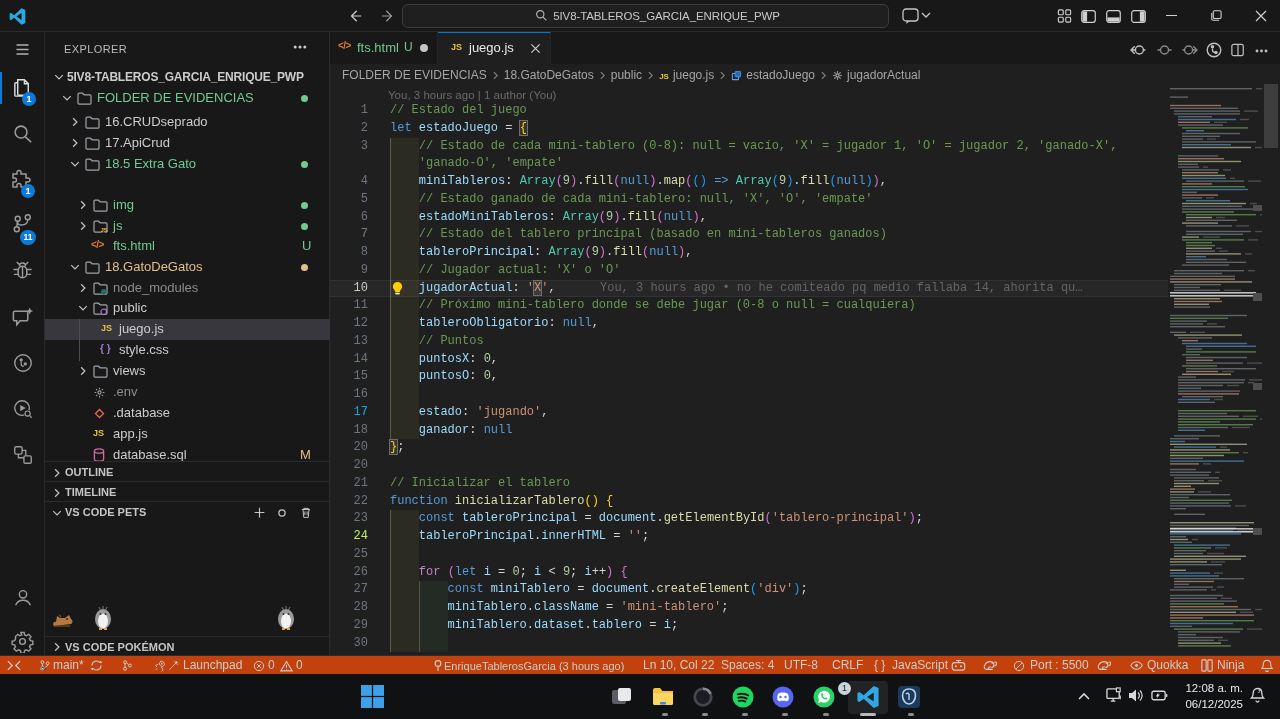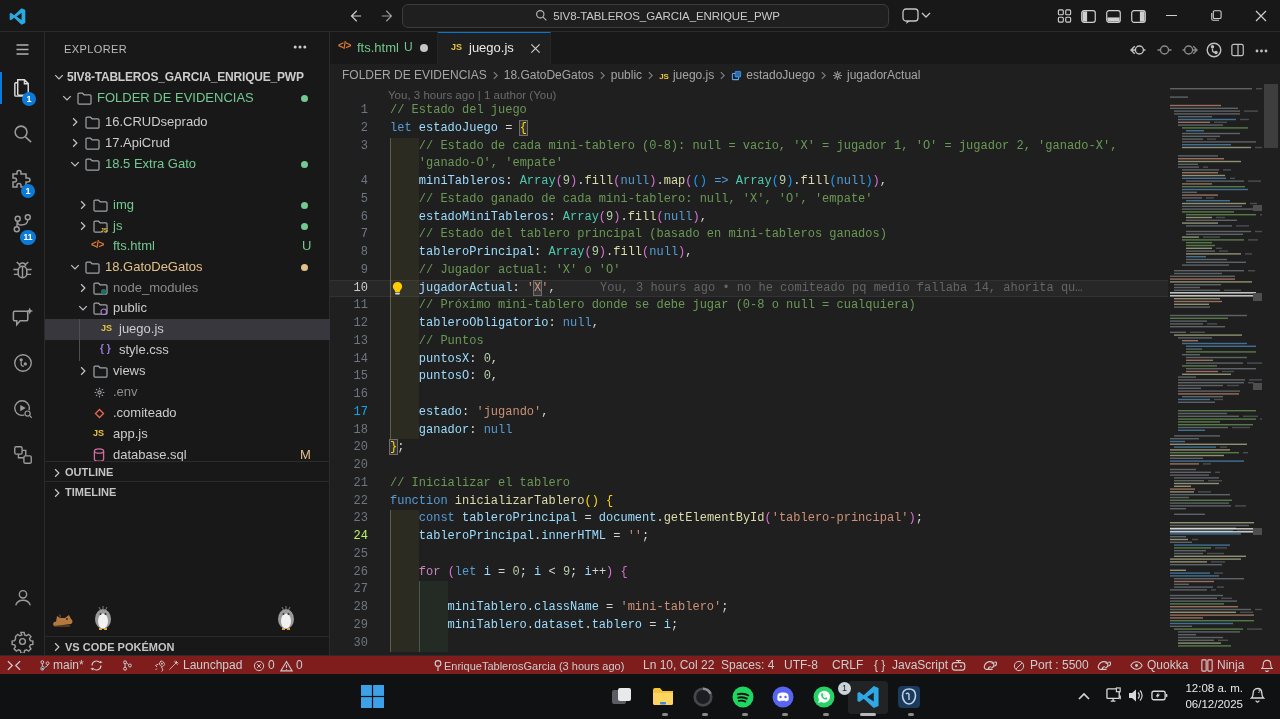--- a/index.html
+++ b/index.html
@@ -24,21 +24,21 @@
 #crumbs{position:absolute;left:0;top:32px;width:950px;height:22px;font-size:12px;color:#a5a5a5;line-height:22px;white-space:nowrap}
 .code{position:absolute;white-space:pre;font-family:"Liberation Mono",monospace;font-size:12px;line-height:17.75px;color:#d4d4d4}
 .ln{position:absolute;left:0;width:38px;text-align:right;font-family:"Liberation Mono",monospace;font-size:12px;line-height:17.75px;color:#6e7681}
 .c{color:#6A9955}.k{color:#569CD6}.ctl{color:#C586C0}.v{color:#9CDCFE}.t{color:#4EC9B0}
 .f{color:#DCDCAA}.s{color:#CE9178}.n{color:#B5CEA8}
 .b1{color:#FFD700}.b2{color:#DA70D6}.b3{color:#179FFF}
 .mbox{outline:1px solid #6e6e6e;background:rgba(110,110,110,.25)}
 .xbox{outline:1px solid #6e6e6e;background:rgba(110,110,110,.28)}
 .blame{position:absolute;font-family:"Liberation Mono",monospace;font-size:12px;line-height:17.75px;color:#656565}
 
-#statusbar{position:absolute;left:0;top:655px;width:1280px;height:19px;background:#7f1d1d;border-top:1px solid #2b2b2b;color:#cccccc;font-size:12px}
+#statusbar{position:absolute;left:0;top:655px;width:1280px;height:19px;background:#c2410c;border-top:1px solid #2b2b2b;color:#cccccc;font-size:12px}
 #statusbar .it{position:absolute;top:2px;line-height:15px;white-space:nowrap}
 
 #taskbar{position:absolute;left:0;top:674px;width:1280px;height:45px;background:#101113}
 .tbdot{position:absolute;top:39px;width:6px;height:3px;border-radius:2px;background:#888}
 .icon24{position:absolute;width:24px;height:24px}
 </style></head><body>
 <div id="app">
 <div id="titlebar">
 <svg class="abs" style="left:9px;top:8px" width="17" height="17" viewBox="0 0 100 100">
         <path fill="#29a9e0" d="M74 2 30 42 12 28 4 32v36l8 4 18-14 44 40 22-10V12zM74 30v40L44 50z"></path>
@@ -276,21 +276,21 @@
         <svg class="abs" style="left:48px;top:4px" width="13" height="13" viewBox="0 0 24 24">
           <circle cx="12" cy="12" r="3" fill="none" stroke="#9da3a9" stroke-width="2"></circle>
           <path fill="none" stroke="#9da3a9" stroke-width="2" d="M12 3v3M12 18v3M3 12h3M18 12h3M5.6 5.6l2.2 2.2M16.2 16.2l2.2 2.2M5.6 18.4l2.2-2.2M16.2 7.8l2.2-2.2"></path>
         </svg>
         <span class="lbl dim" style="left:68px">.env</span>
       </div>
 <div class="treerow" style="top:370.5px">
         <svg class="abs" style="left:48px;top:4px" width="13" height="13" viewBox="0 0 16 16">
           <rect x="4.5" y="4.5" width="7" height="7" fill="none" stroke="#e8694a" stroke-width="1.6" transform="rotate(45 8 8)"></rect>
         </svg>
-        <span class="lbl" style="left:68px">.comiteado</span>
+        <span class="lbl" style="left:68px">.database</span>
       </div>
 <div class="treerow" style="top:391.5px">
         <span class="abs" style="left:48px;top:4px;font-size:9px;font-weight:bold;color:#e8c341">JS</span>
         <span class="lbl" style="left:68px">app.js</span>
       </div>
 <div class="treerow" style="top:412.5px">
         <svg class="abs" style="left:48px;top:3.5px" width="12" height="14" viewBox="0 0 12 14">
           <ellipse cx="6" cy="3" rx="4.6" ry="2.2" fill="none" stroke="#d16d9e" stroke-width="1.3"></ellipse>
           <path fill="none" stroke="#d16d9e" stroke-width="1.3" d="M1.4 3v8c0 1.2 2 2.2 4.6 2.2s4.6-1 4.6-2.2V3"></path>
         </svg>
@@ -301,20 +301,35 @@
         <svg class="abs" style="left:6px;top:4.5px" width="12" height="12" viewBox="0 0 16 16">
           <path fill="none" stroke="#c5c5c5" stroke-width="1.6" d="M5.5 3l5 5-5 5"></path>
         </svg>
         <span class="abs" style="left:20px;top:4px">OUTLINE</span>
       </div>
 <div class="sechead" style="top:449.0px">
         <svg class="abs" style="left:6px;top:4.5px" width="12" height="12" viewBox="0 0 16 16">
           <path fill="none" stroke="#c5c5c5" stroke-width="1.6" d="M5.5 3l5 5-5 5"></path>
         </svg>
         <span class="abs" style="left:20px;top:4px">TIMELINE</span>
+      </div>
+<div class="sechead" style="top:469.0px">
+        <svg class="abs" style="left:6px;top:4.5px" width="12" height="12" viewBox="0 0 16 16">
+          <path fill="none" stroke="#c5c5c5" stroke-width="1.6" d="M3 5.5l5 5 5-5"></path>
+        </svg>
+        <span class="abs" style="left:20px;top:4px">VS CODE PETS</span>
+        <svg class="abs" style="left:208px;top:4px" width="13" height="13" viewBox="0 0 16 16">
+          <path stroke="#c5c5c5" stroke-width="1.4" d="M8 2v12M2 8h12"></path>
+        </svg>
+        <svg class="abs" style="left:232px;top:6px" width="10" height="10" viewBox="0 0 16 16">
+          <circle cx="8" cy="8" r="5" fill="none" stroke="#c5c5c5" stroke-width="2"></circle>
+        </svg>
+        <svg class="abs" style="left:255px;top:4px" width="12" height="13" viewBox="0 0 16 16">
+          <path fill="none" stroke="#c5c5c5" stroke-width="1.3" d="M2.5 4h11M5 4V2.5h6V4M4 4l1 10.5h6L12 4M6.5 6.5v5M9.5 6.5v5"></path>
+        </svg>
       </div>
 <svg class="abs" style="left:7px;top:579px" width="22" height="18" viewBox="0 0 22 18">
         <path d="M2 15c-2-2 0-5 2-4l1-6 3 2h5l4-3 2 4c2 1 2 4 0 5z" fill="#b5793f"></path>
         <path d="M8 7 7 3l2 2z" fill="#8a5a2a"></path>
         <circle cx="15" cy="8" r="1" fill="#3a2a1a"></circle>
         <path d="M2 15h16" stroke="#8a5a2a" stroke-width="1"></path>
       </svg>
 <svg class="abs" style="left:48px;top:573px" width="20" height="26" viewBox="0 0 20 26">
         <ellipse cx="10" cy="14" rx="8" ry="10" fill="#9a9a9a"></ellipse>
         <ellipse cx="10" cy="16" rx="5" ry="7.5" fill="#f2f2f2"></ellipse>
@@ -458,20 +473,21 @@
 <div class="code" style="left:60px;top:318.50px">    <span class="v">puntosX</span>: <span class="n">0</span>,</div>
 <div class="code" style="left:60px;top:336.25px">    <span class="v">puntosO</span>: <span class="n">0</span>,</div>
 <div class="code" style="left:60px;top:371.75px">    <span class="v">estado</span>: <span class="s">'jugando'</span>,</div>
 <div class="code" style="left:60px;top:389.50px">    <span class="v">ganador</span>: <span class="k">null</span></div>
 <div class="code" style="left:60px;top:407.25px"><span class="b1 mbox">}</span>;</div>
 <div class="code" style="left:60px;top:442.75px"><span class="c">// Inicializar el tablero</span></div>
 <div class="code" style="left:60px;top:460.50px"><span class="k">function</span> <span class="f">inicializarTablero</span><span class="b1">()</span> <span class="b1">{</span></div>
 <div class="code" style="left:60px;top:478.25px">    <span class="k">const</span> <span class="v">tableroPrincipal</span> = <span class="v">document</span>.<span class="f">getElementById</span><span class="b2">(</span><span class="s">'tablero-principal'</span><span class="b2">)</span>;</div>
 <div class="code" style="left:60px;top:496.00px">    <span class="v">tableroPrincipal</span>.<span class="v">innerHTML</span> = <span class="s">''</span>;</div>
 <div class="code" style="left:60px;top:531.50px">    <span class="ctl">for</span> <span class="b2">(</span><span class="k">let</span> <span class="v">i</span> = <span class="n">0</span>; <span class="v">i</span> &lt; <span class="n">9</span>; <span class="v">i</span>++<span class="b2">)</span> <span class="b2">{</span></div>
+<div class="code" style="left:60px;top:549.25px">        <span class="k">const</span> <span class="v">miniTablero</span> = <span class="v">document</span>.<span class="f">createElement</span><span class="b3">(</span><span class="s">'div'</span><span class="b3">)</span>;</div>
 <div class="code" style="left:60px;top:567.00px">        <span class="v">miniTablero</span>.<span class="v">className</span> = <span class="s">'mini-tablero'</span>;</div>
 <div class="code" style="left:60px;top:584.75px">        <span class="v">miniTablero</span>.<span class="v">dataset</span>.<span class="v">tablero</span> = <span class="v">i</span>;</div>
 <svg class="abs" style="left:838px;top:54px" width="94" height="566" viewBox="0 0 94 566">
         <rect x="2" y="2.0" width="82" height="1.4" fill="#9da7b0" opacity="0.50"></rect>
         <rect x="88" y="2.0" width="14" height="1.4" fill="#9da7b0" opacity="0.35"></rect>
         <rect x="2" y="10.4" width="18" height="1.4" fill="#9da7b0" opacity="0.50"></rect>
         <rect x="2" y="18.8" width="51" height="1.4" fill="#CE9178" opacity="0.70"></rect>
         <rect x="2" y="21.6" width="68" height="1.4" fill="#9da7b0" opacity="0.50"></rect>
         <rect x="6" y="24.4" width="66" height="1.4" fill="#9da7b0" opacity="0.50"></rect>
         <rect x="76" y="24.4" width="14" height="1.4" fill="#9da7b0" opacity="0.35"></rect>

